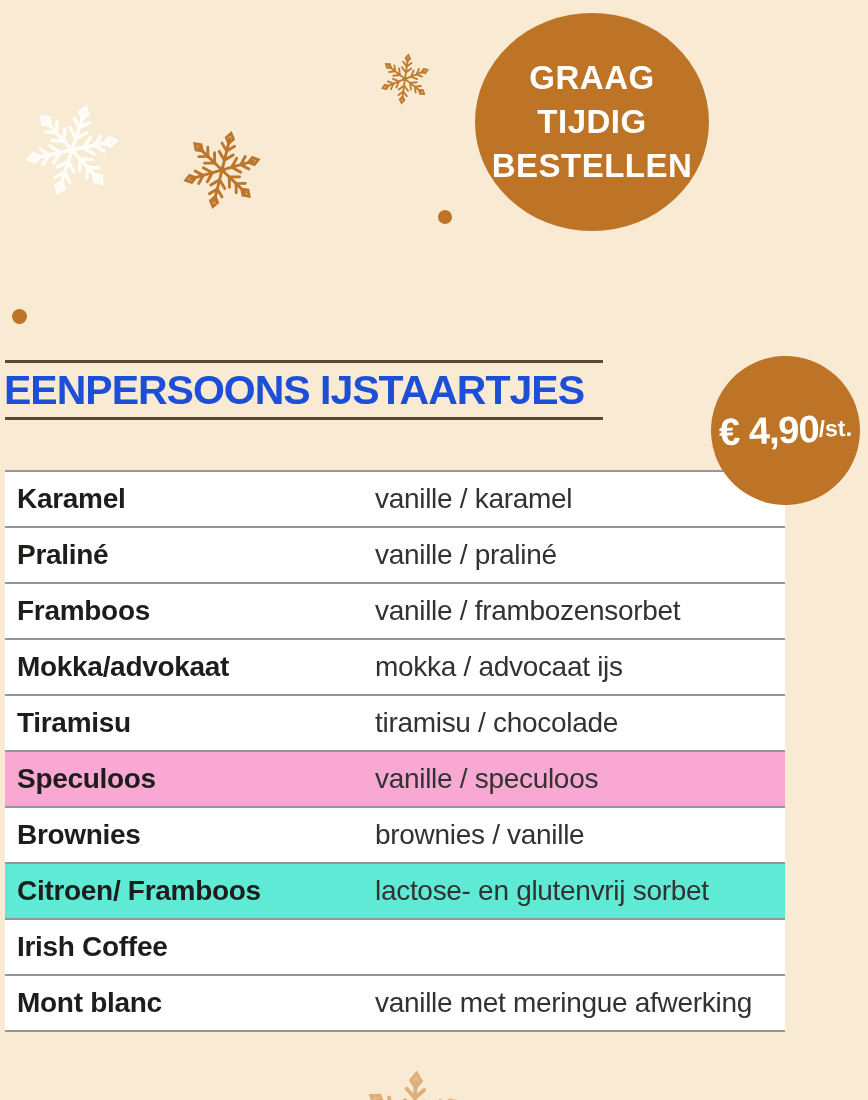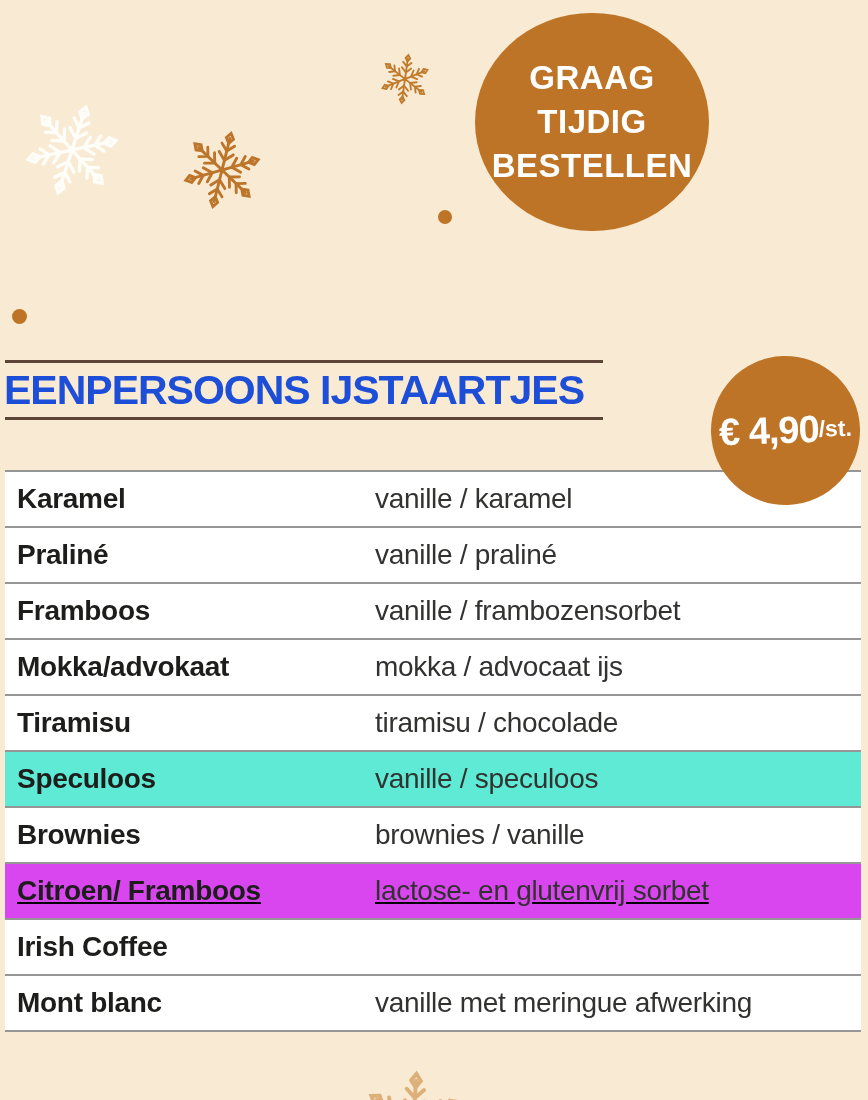--- a/index.html
+++ b/index.html
@@ -42,21 +42,21 @@
   
   .price-badge{
     position:absolute;left:711px;top:356px;width:149px;height:149px;
     border-radius:50%;display:flex;align-items:center;justify-content:center;
     z-index:5;transform:rotate(-2deg);
   }
   .price-badge .amount{font-size:38px;font-weight:800;letter-spacing:-1px;}
   .price-badge .unit{font-size:23px;font-weight:800;}
   
   .menu-table{
-    position:absolute;left:5px;top:470px;width:856px;
+    position:absolute;left:5px;top:470px;width:780px;
     background:#FFFFFF;border-top:2px solid #737373;z-index:1;
   }
   .menu-row{
     display:flex;align-items:center;height:54px;
     border-bottom:2px solid #969696;
   }
   .menu-row .name{
     flex:0 0 358px;padding-left:12px;
     font-size:28px;font-weight:700;color:#1D1D1B;letter-spacing:-.3px;
     white-space:nowrap;
@@ -268,29 +268,29 @@
       <span class="desc">vanille / frambozensorbet</span>
     </div>
       <div class="menu-row" style="border-bottom-color: rgb(150, 150, 150); background: rgb(255, 255, 255);">
       <span class="name">Mokka/advokaat</span>
       <span class="desc">mokka / advocaat ijs</span>
     </div>
       <div class="menu-row" style="border-bottom-color: rgb(150, 150, 150); background: rgb(255, 255, 255); align-items: center;">
       <span class="name">Tiramisu</span>
       <span class="desc">tiramisu / chocolade</span>
     </div>
-      <div class="menu-row" style="border-bottom-color: rgb(150, 150, 150); background: #5eead4;">
+      <div class="menu-row" style="border-bottom-color: rgb(150, 150, 150); background: #f9a8d4;">
       <span class="name">Speculoos</span>
       <span class="desc">vanille / speculoos</span>
     </div>
       <div class="menu-row" style="border-bottom-color: rgb(150, 150, 150); background: rgb(255, 255, 255);">
       <span class="name">Brownies</span>
       <span class="desc">brownies / vanille</span>
     </div>
-      <div class="menu-row" style="border-bottom-color: rgb(150, 150, 150); background: #d946ef; text-decoration: underline;">
+      <div class="menu-row" style="border-bottom-color: rgb(150, 150, 150); background: #5eead4;">
       <span class="name">Citroen/ Framboos</span>
       <span class="desc">lactose- en glutenvrij sorbet</span>
     </div>
       <div class="menu-row" style="border-bottom-color: rgb(150, 150, 150); background: rgb(255, 255, 255);">
       <span class="name">Irish Coffee</span>
     </div>
       <div class="menu-row" style="border-bottom-color: rgb(150, 150, 150); background: rgb(255, 255, 255);">
       <span class="name">Mont blanc</span>
       <span class="desc">vanille met meringue afwerking</span>
     </div>

